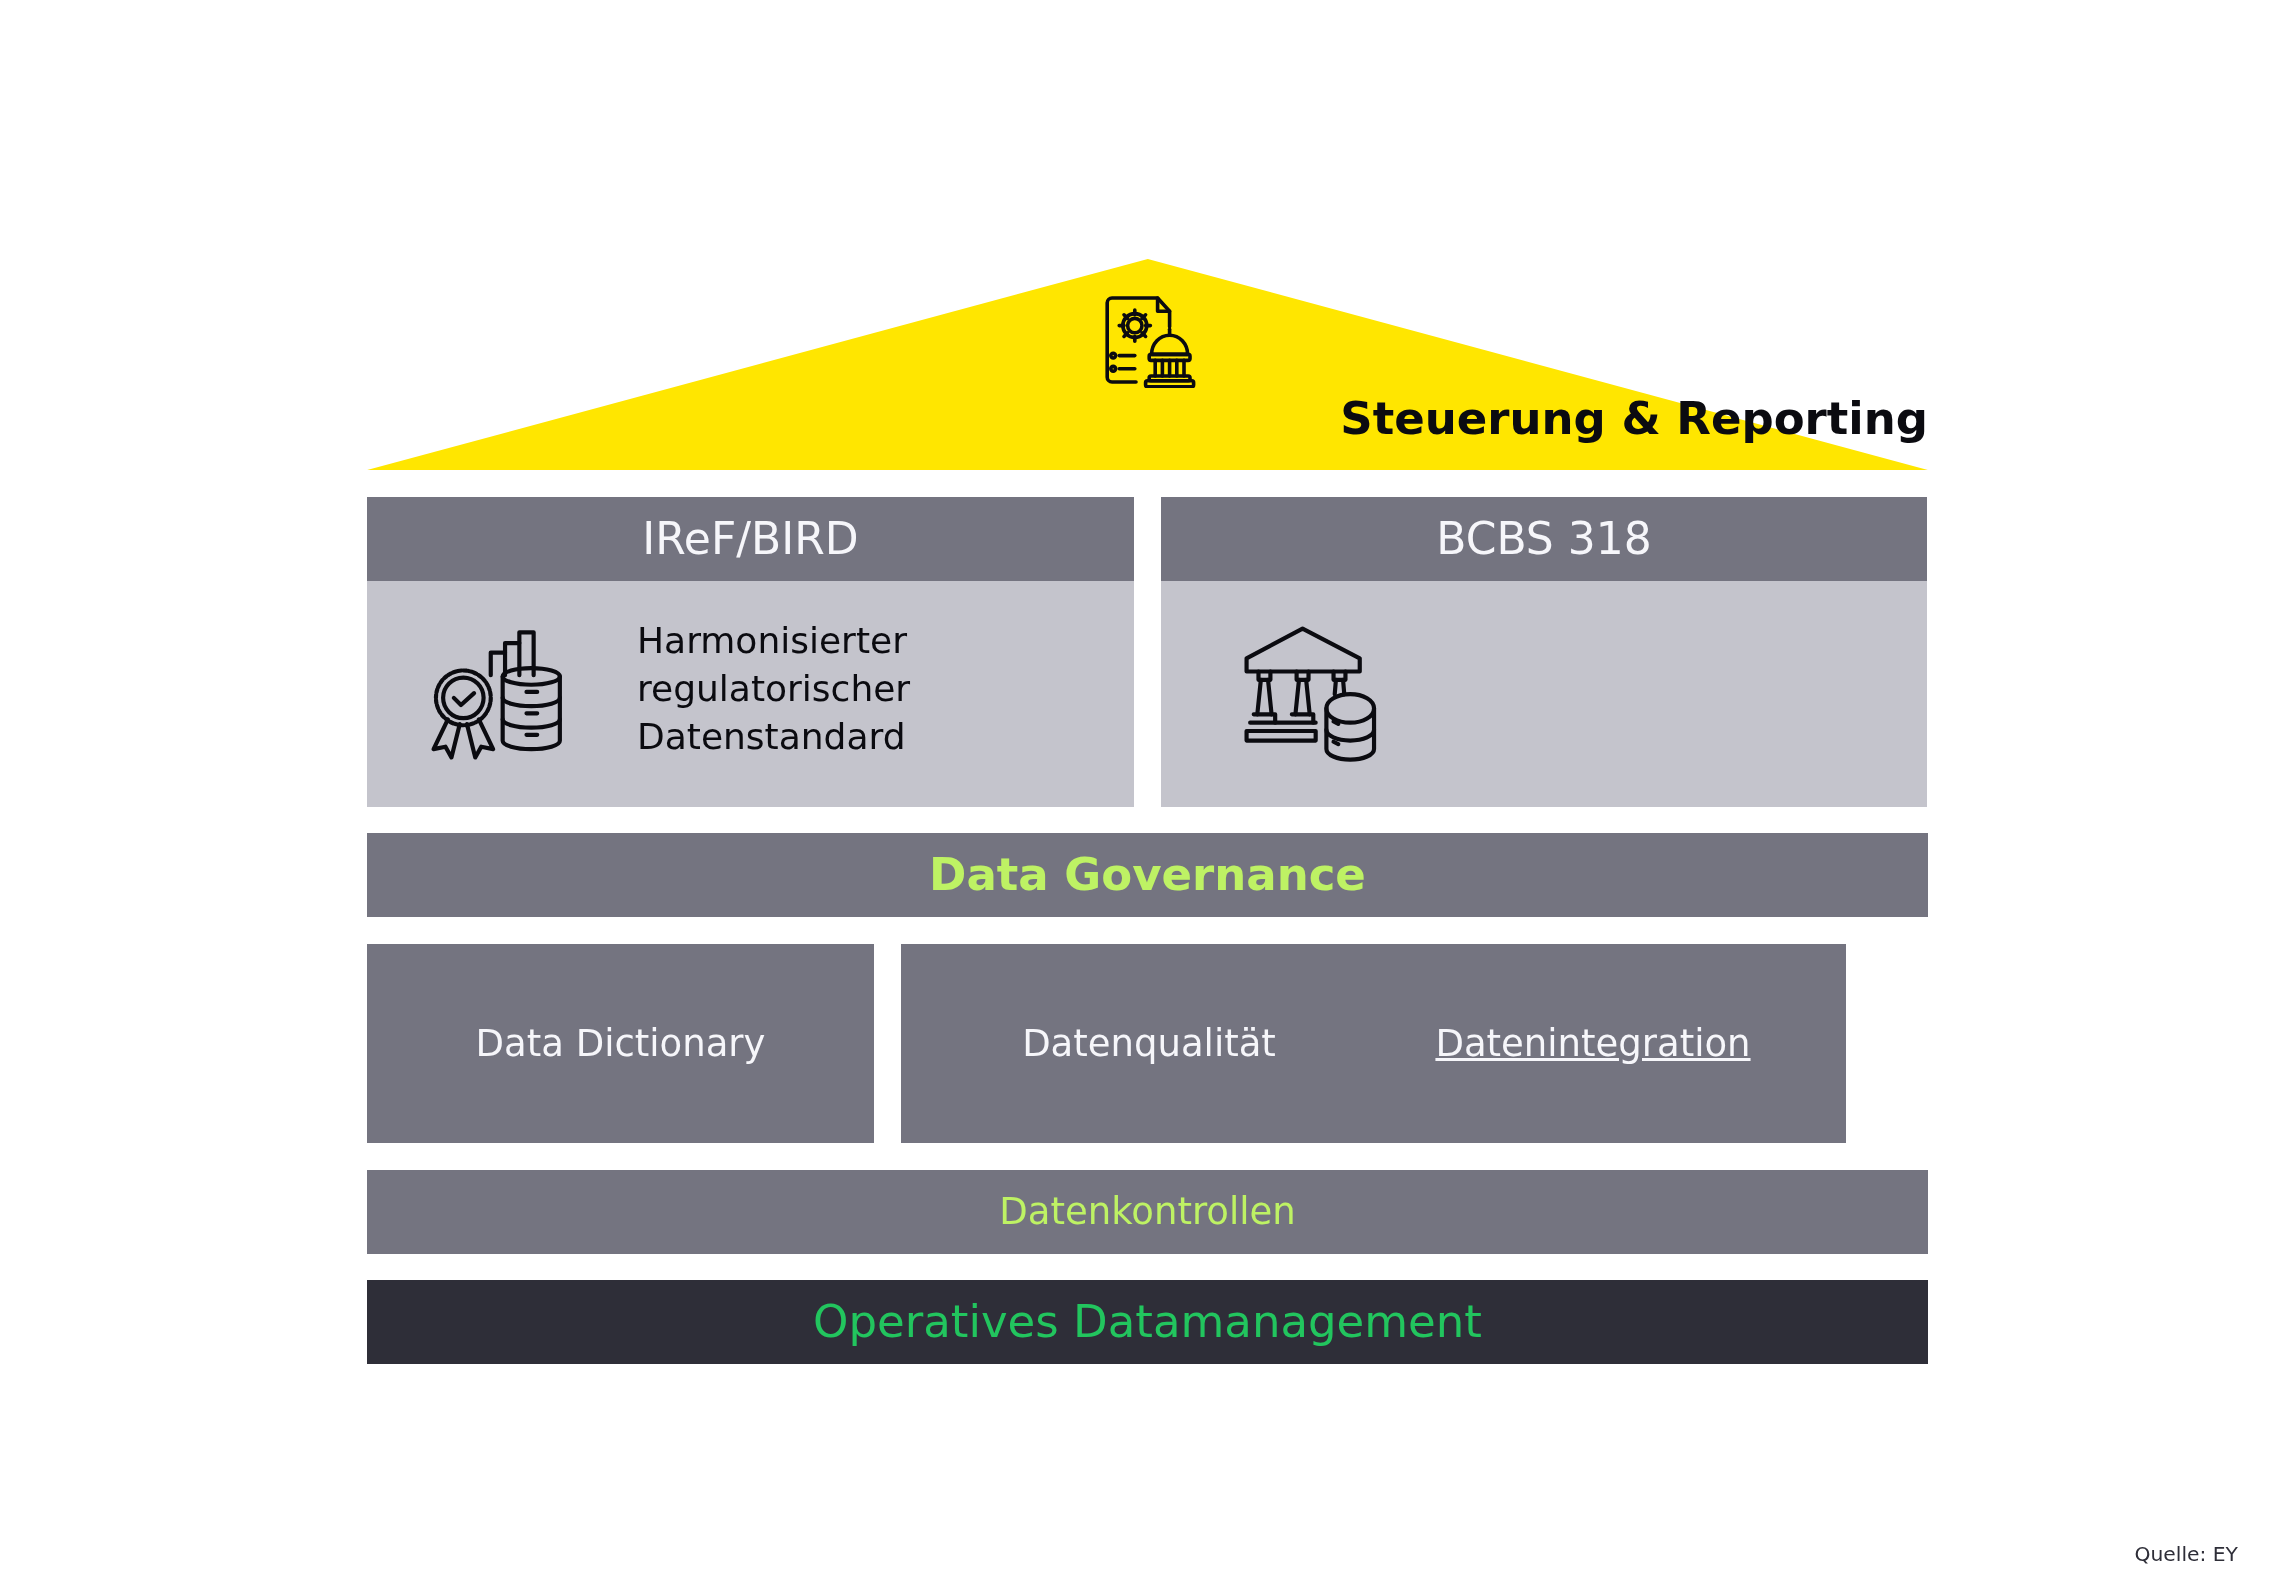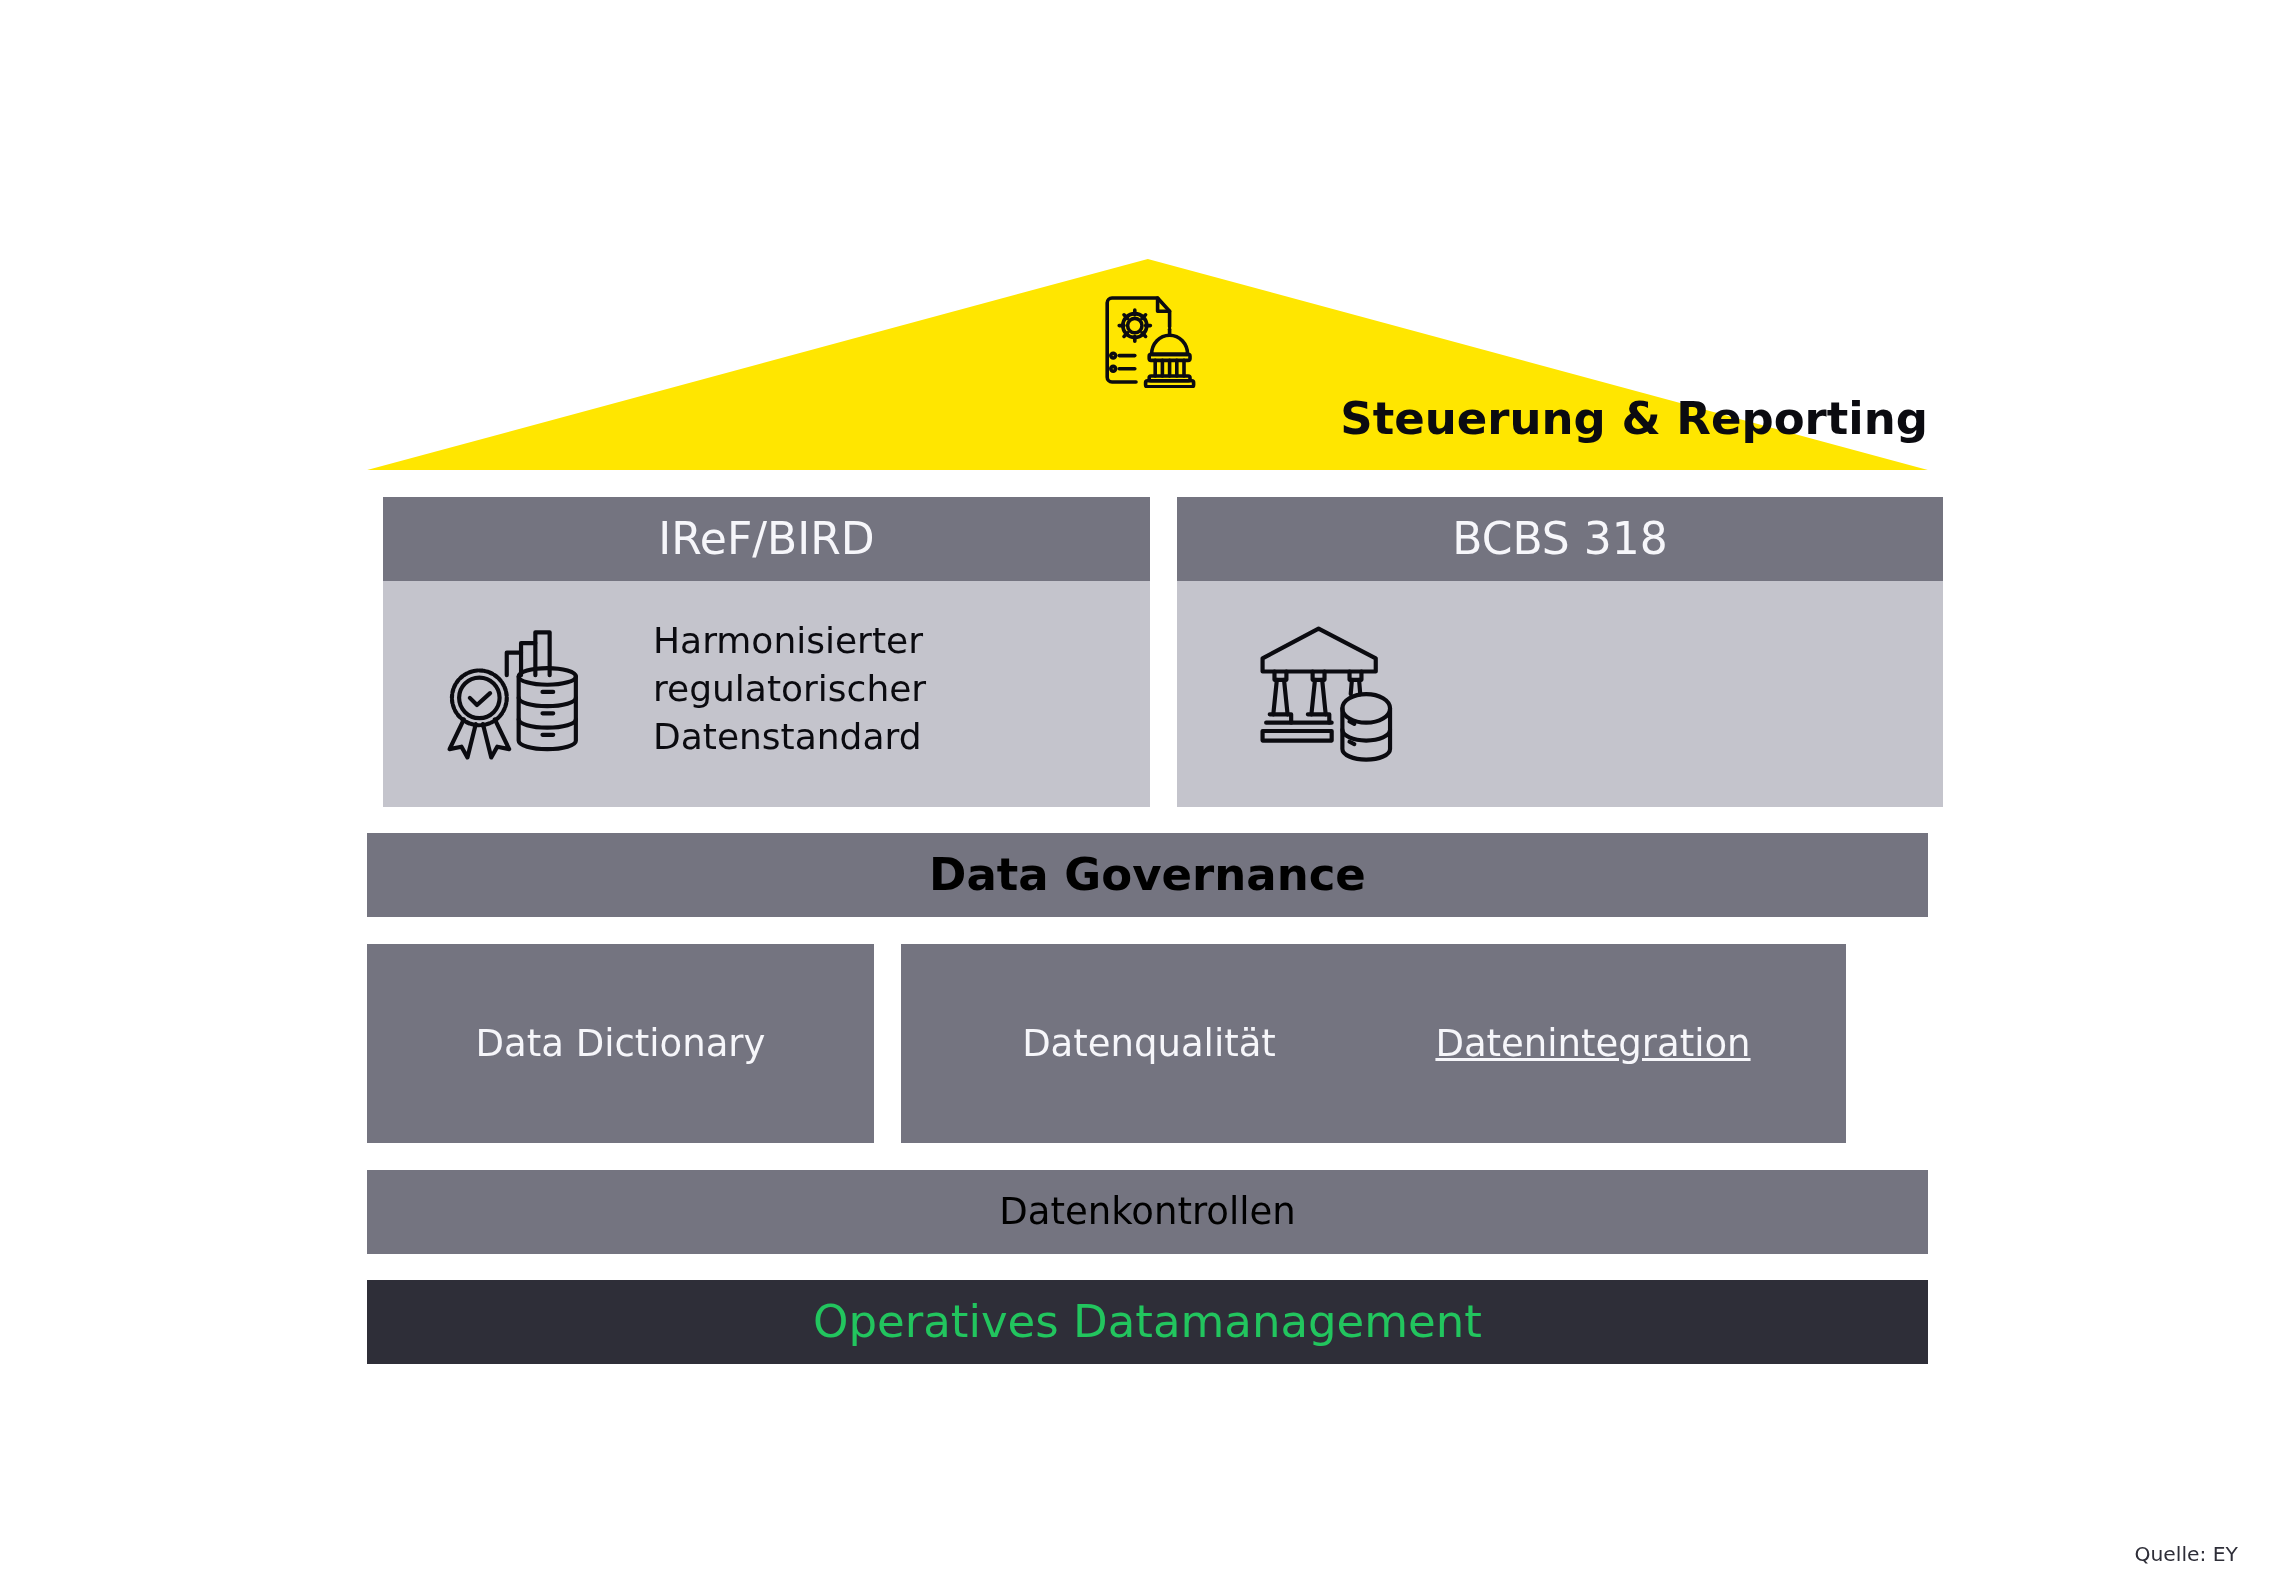--- a/index.html
+++ b/index.html
@@ -9,31 +9,31 @@
   }
   .abs { position:absolute; box-sizing:border-box; }
   .roof { left:367px; top:259px; width:1561px; height:211px; }
   .roof svg { display:block; }
   .roof-icon { left:1100px; top:292px; width:96px; height:96px; }
   .roof-title {
     left:367px; width:1561px; top:389px; height:60px; text-align:right;
     font-weight:bold; font-size:45px; line-height:60px; color:#0b0b10;
     font-family:"DejaVu Sans", sans-serif; letter-spacing:0px;
   }
-  .col-box { top:497px; height:310px; background:#C4C4CC;margin-left:16px; }
+  .col-box { top:497px; height:310px; background:#C4C4CC; }
   .col-header {
     left:0; top:0; width:100%; height:84px; background:#747480; color:#F6F6FA;
     font-size:44px; line-height:84px; text-align:center;
   }
   .col-icon { width:137px; height:137px; }
   .col-text {
     color:#0b0b10; font-size:36px; line-height:48px; white-space:pre-line;
   }
   .bar {
-    left:367px; width:1561px; background:#747480; color:#000000; text-align:center;
+    left:367px; width:1561px; background:#747480; color:#bef264; text-align:center;
   }
   .bar-gov { top:833px; height:84px; font-size:45px; font-weight:bold; line-height:84px; }
   .pillar {
     top:944px; height:199px; background:#747480; color:#F6F6FA; text-align:center;
     font-size:37px; line-height:199px;
   }
   .bar-ctrl { top:1170px; height:84px; font-size:37px; line-height:84px; }
   .bar-ops { top:1280px; height:84px; font-size:45px; line-height:84px; background:#2E2E38; color:#22c55e; }
   .source { right:57px; top:1506px; font-size:20.3px; color:#2E2E38;margin-top:36px; }
 </style>

